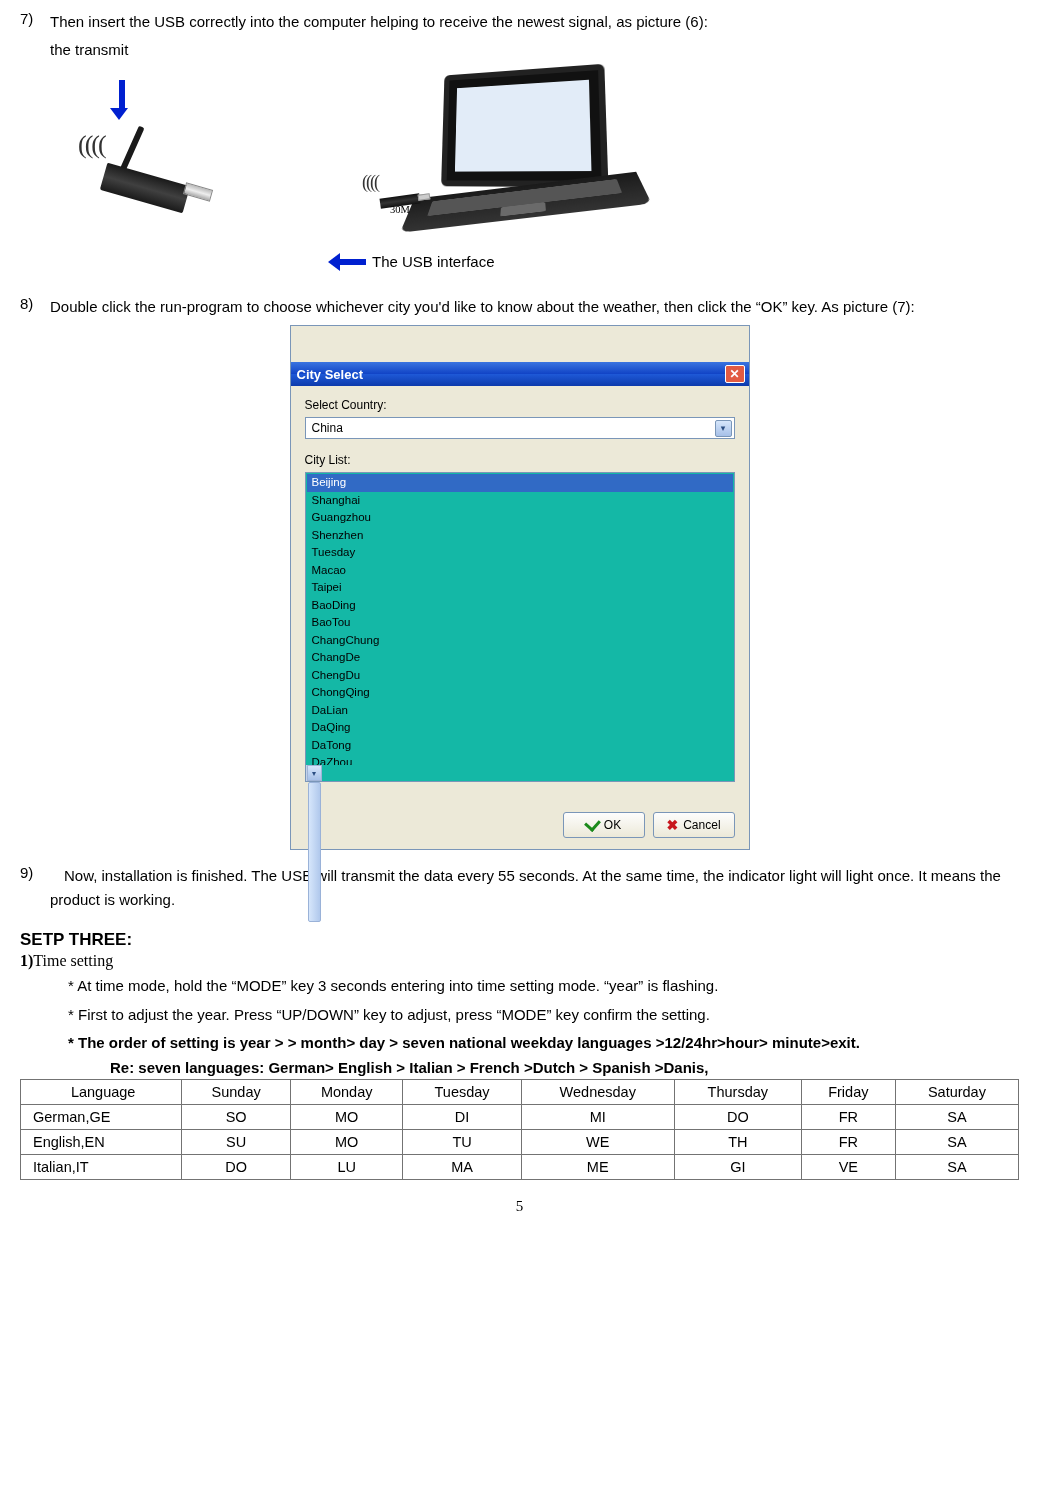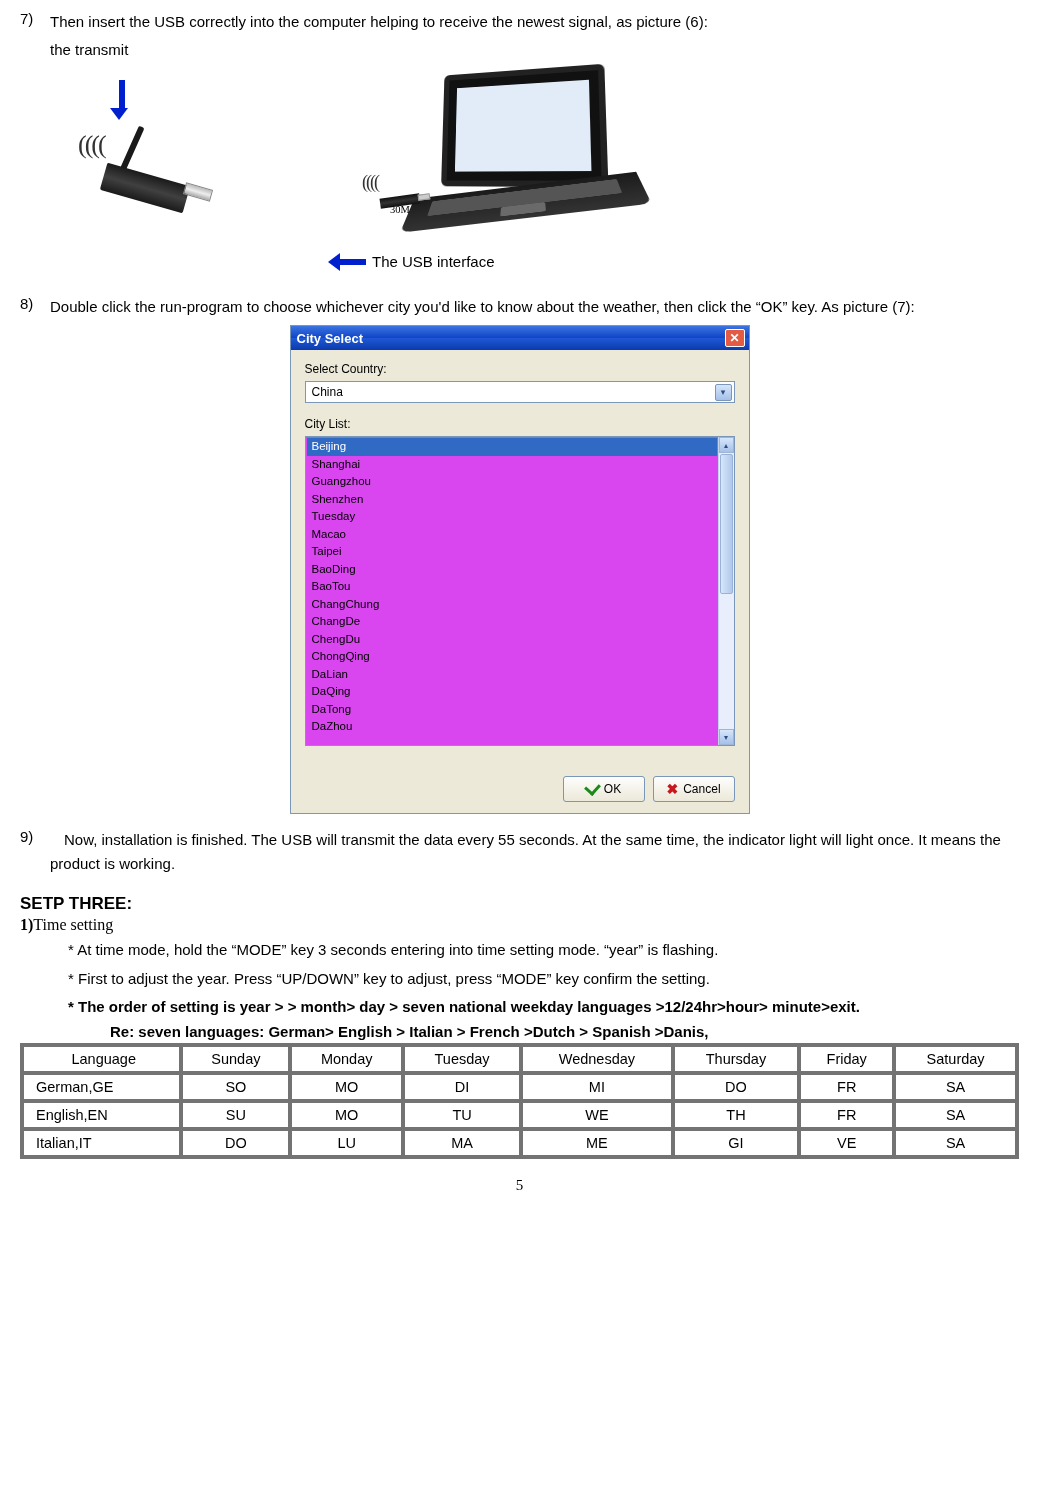--- a/index.html
+++ b/index.html
@@ -32,43 +32,43 @@
     .laptop-dongle-tip { position:absolute; top:126px; left:20px; width:12px; height:6px; background:#ccc; transform: rotate(-8deg); border:1px solid #999; }
     .lap-sig { position:absolute; top:104px; left:-36px; font-size:18px; color:#333; font-family:serif; letter-spacing:-2px; }
     .lap-distance { position:absolute; top:136px; left:-8px; font-size:10.5px; font-family:"Times New Roman",serif; }
 
     .usb-label-row { display:flex; align-items:center; gap:6px; margin:4px 0 10px 308px; }
     .arrow-left { display:inline-block; }
     .arrow-left-tri { display:inline-block; width:0; height:0; border-top:9px solid transparent; border-bottom:9px solid transparent; border-right:12px solid #0020d0; vertical-align:middle; }
     .arrow-left-stem { display:inline-block; width:26px; height:6px; background:#0020d0; vertical-align:middle; }
 
     .dialog { width: 460px; margin: 6px auto 14px; border: 1px solid #7a96b8; background: #ece9d8; font-family: Tahoma, sans-serif; font-size: 12px; }
-    .titlebar { height: 24px; background: linear-gradient(#3a74e0,#1245c7 48%,#1e58d6 52%,#0c3aac); color:#fff; display:flex; align-items:center; justify-content:space-between; padding:0 4px 0 6px; font-weight:bold; font-size:13px; }
+    .titlebar { height: 24px; background: linear-gradient(#3a74e0,#1245c7 48%,#1e58d6 52%,#0c3aac); color:#fff; display:flex; align-items:center; justify-content:space-between; padding:0 4px 0 6px; font-weight:bold; font-size:13px;margin-top:36px; }
     .close-btn { width: 20px; height: 18px; background:#e25b42; border:1px solid #fff; color:#fff; display:flex; align-items:center; justify-content:center; font-size:12px; font-weight:bold; border-radius:2px; }
     .dcontent { padding: 12px 14px 11px; }
     .dlabel { margin-bottom: 5px; }
     .dselect { width:100%; height:22px; border:1px solid #7a96b8; background:#fff; display:flex; align-items:center; justify-content:space-between; padding:0 2px 0 6px; margin-bottom:14px; }
     .dsel-arrow { width:17px; height:17px; background:linear-gradient(#d6e6fb,#a6c0e8); border:1px solid #7a96b8; display:flex; align-items:center; justify-content:center; font-size:9px; color:#2b4e82; border-radius:2px; }
-    .listbox { width:100%; height:310px; border:1px solid #7a96b8; background:#d946ef; display:flex; }
+    .listbox { width:100%; height:310px; border:1px solid #7a96b8; background:#14b8a6; display:flex;flex-direction:column; }
     .list-items { flex:1; overflow:hidden; padding:1px; }
     .li { padding:1px 5px; line-height:15.5px; font-size:11.5px; }
     .li.sel { background:#316ac5; color:#fff; }
     .vsb { width:16px; background:#e8eefb; border-left:1px solid #c4d2ea; position:relative; }
     .vsb-btn { height:16px; background:linear-gradient(#d6e6fb,#a6c0e8); border:1px solid #a0b4d6; display:flex; align-items:center; justify-content:center; font-size:8px; color:#2b4e82; }
     .vsb-thumb { position:absolute; top:17px; left:1px; right:1px; height:140px; background:linear-gradient(90deg,#d6e6fb,#b0c8ec); border:1px solid #9ab2d8; border-radius:2px; }
     .dbuttons { display:flex; justify-content:flex-end; gap:8px; margin-top:30px; }
     .dbtn { min-width:82px; height:26px; border:1px solid #7a96b8; background:linear-gradient(#fdfdfd,#ece9d8); border-radius:3px; display:flex; align-items:center; justify-content:center; gap:5px; font-size:12px; }
     .ck-ok { width:13px; height:11px; border-left:3px solid #1b8a1b; border-bottom:3px solid #1b8a1b; transform:rotate(-48deg); margin-top:-4px; }
     .ck-x { color:#c8171d; font-weight:bold; font-size:14px; }
 
     h3.step3 { font-size: 17px; font-weight: bold; margin-top: 18px; }
     .sub1 { margin-top: 2px; }
 
     table.lang { border-collapse: collapse; width: 100%; margin-top: 3px; }
-    table.lang td { border: 4px solid #737373; padding: 4px 8px; text-align: center; font-size: 14.5px; }
+    table.lang td { border: 1px solid #737373; padding: 4px 8px; text-align: center; font-size: 14.5px; }
     table.lang td:first-child { text-align: left; padding-left: 12px; }
     table.lang tr.h td { text-align: center; }
     .pagenum { text-align:center; font-family:"Times New Roman",serif; font-size:15px; margin-top:18px; }
     .gap { height: 14px; }
   </style>
 </head>
 <body>
 
 <div class="step-row">
   <span class="step-num">7)</span>

